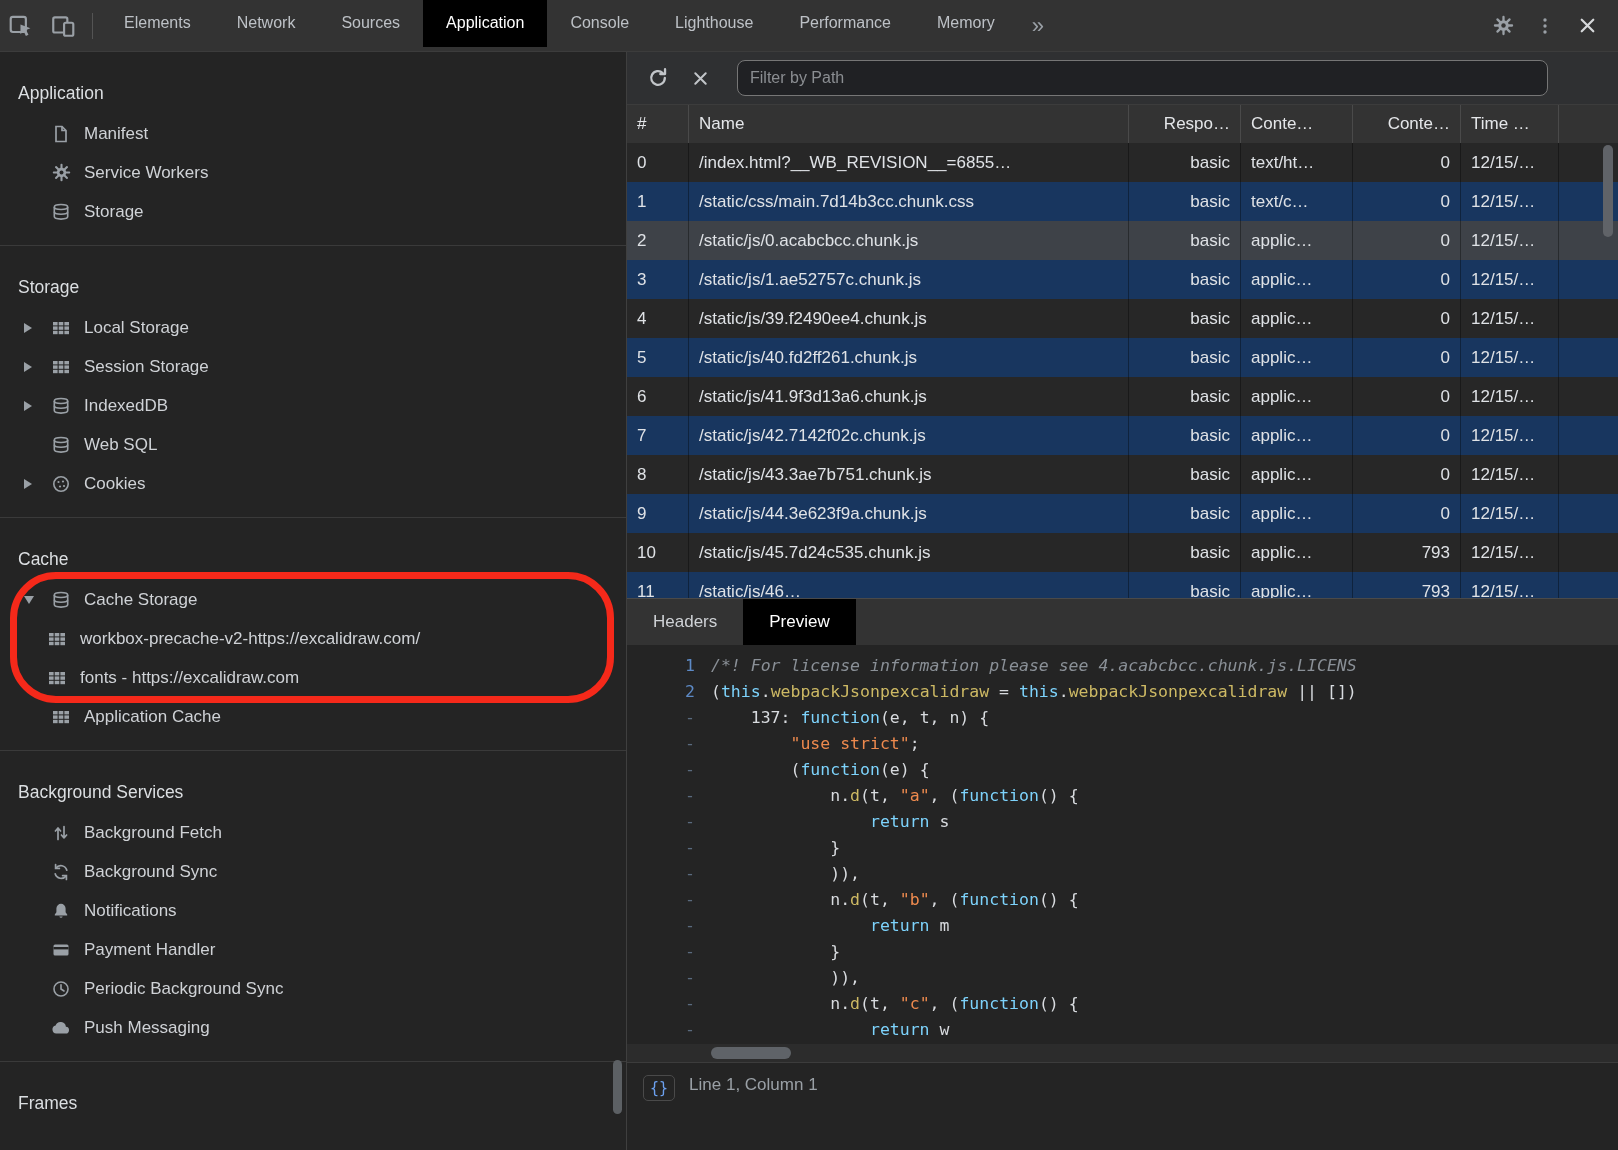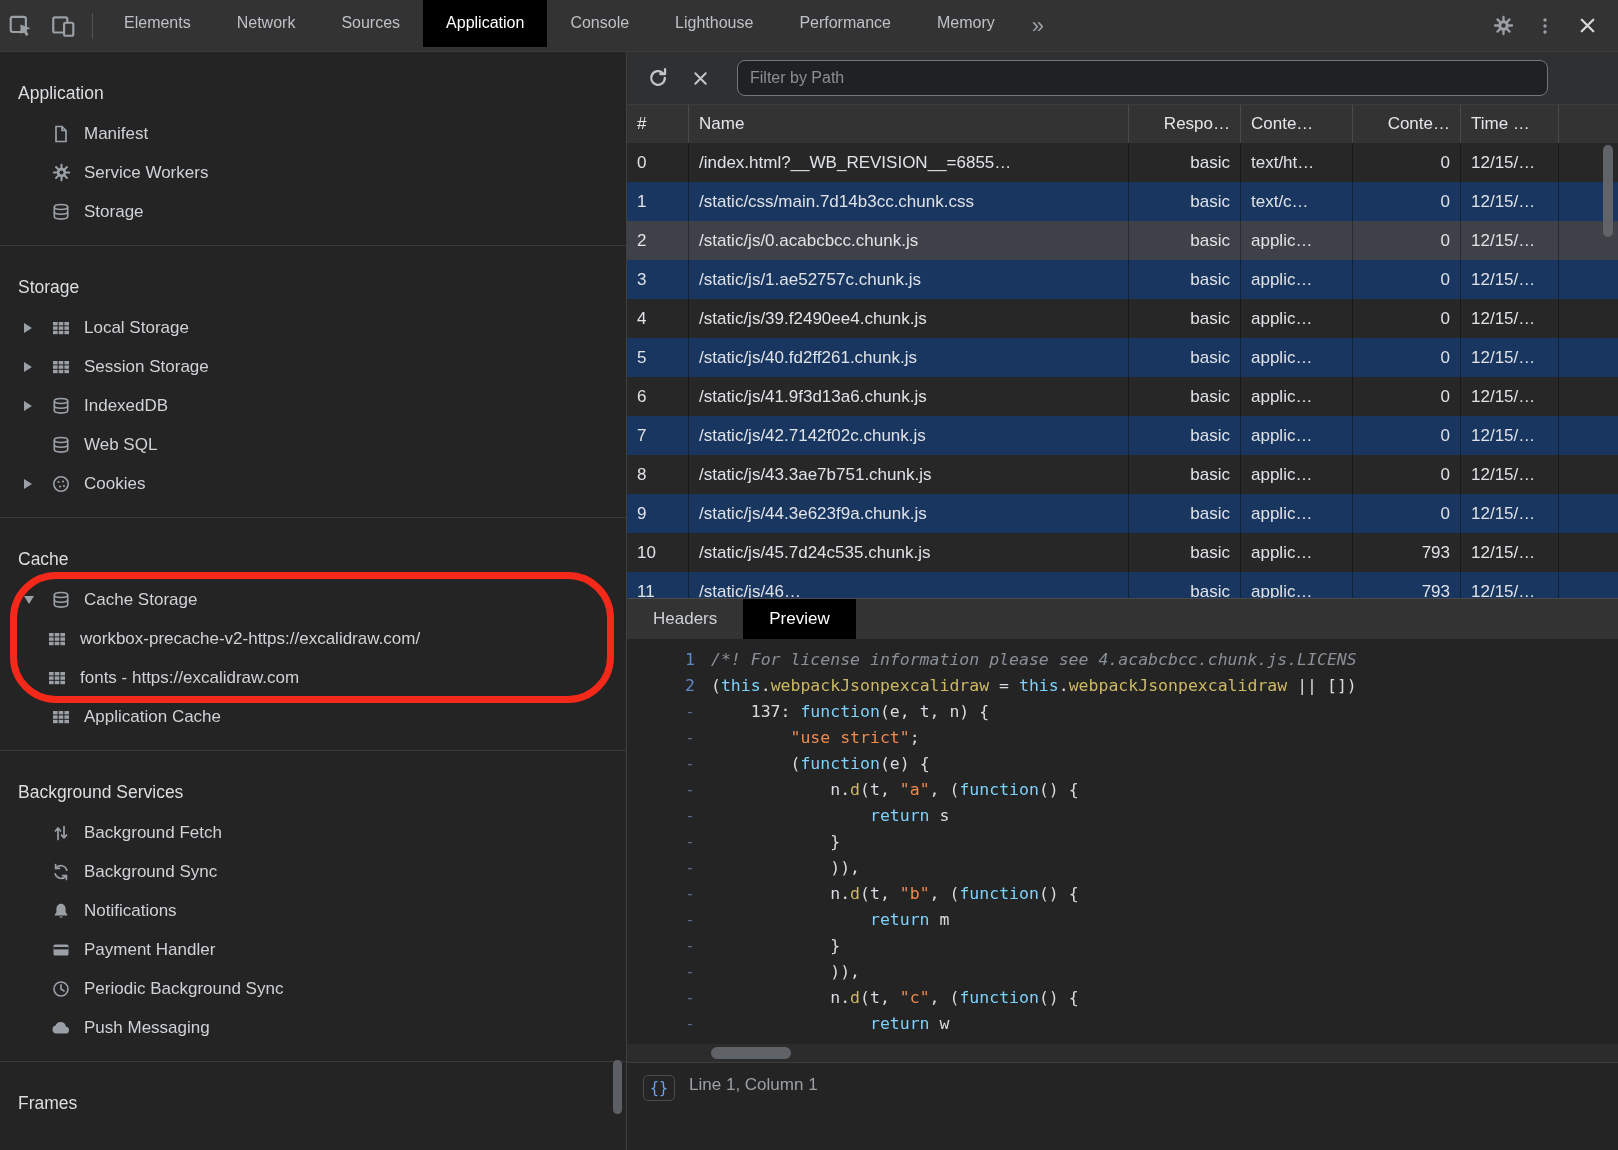--- a/index.html
+++ b/index.html
@@ -55,21 +55,21 @@
   .col-name{width:440px;flex:none}
   .col-resp{width:112px;flex:none;justify-content:flex-end}
   .col-ctype{width:112px;flex:none}
   .col-clen{width:108px;flex:none;justify-content:flex-end}
   .col-time{width:98px;flex:none}
   .col-fill{flex:1;border-right:none}
   .table-scrollbar{position:absolute;right:5px;top:93px;width:10px;height:92px;background:#606368;border-radius:5px;z-index:4}
 
   
   .bottom{flex:1;display:flex;flex-direction:column;border-top:1px solid #4a4a4a;min-height:0}
-  .ptabs{display:flex;height:40px;background:#333;align-items:stretch;flex:none}
+  .ptabs{display:flex;height:46px;background:#333;align-items:stretch;flex:none}
   .ptab{padding:0 26px;display:flex;align-items:center;font-size:17px;color:#cfd2d6;cursor:pointer}
   .ptab.selected{background:#000;color:#fff}
   .code{flex:1;overflow:hidden;padding-top:8px;background:#242424;
     font-family:"DejaVu Sans Mono",monospace;font-size:16.5px;line-height:26px}
   .code-line{display:flex}
   .gutter{width:84px;text-align:right;padding-right:16px;color:#5d8ac6;flex:none}
   .gutter.dash{color:#5a6a7e}
   .code-text{white-space:pre}
   .tok-d{color:#d8dbdf}
   .tok-k{color:#7dd3fc}

